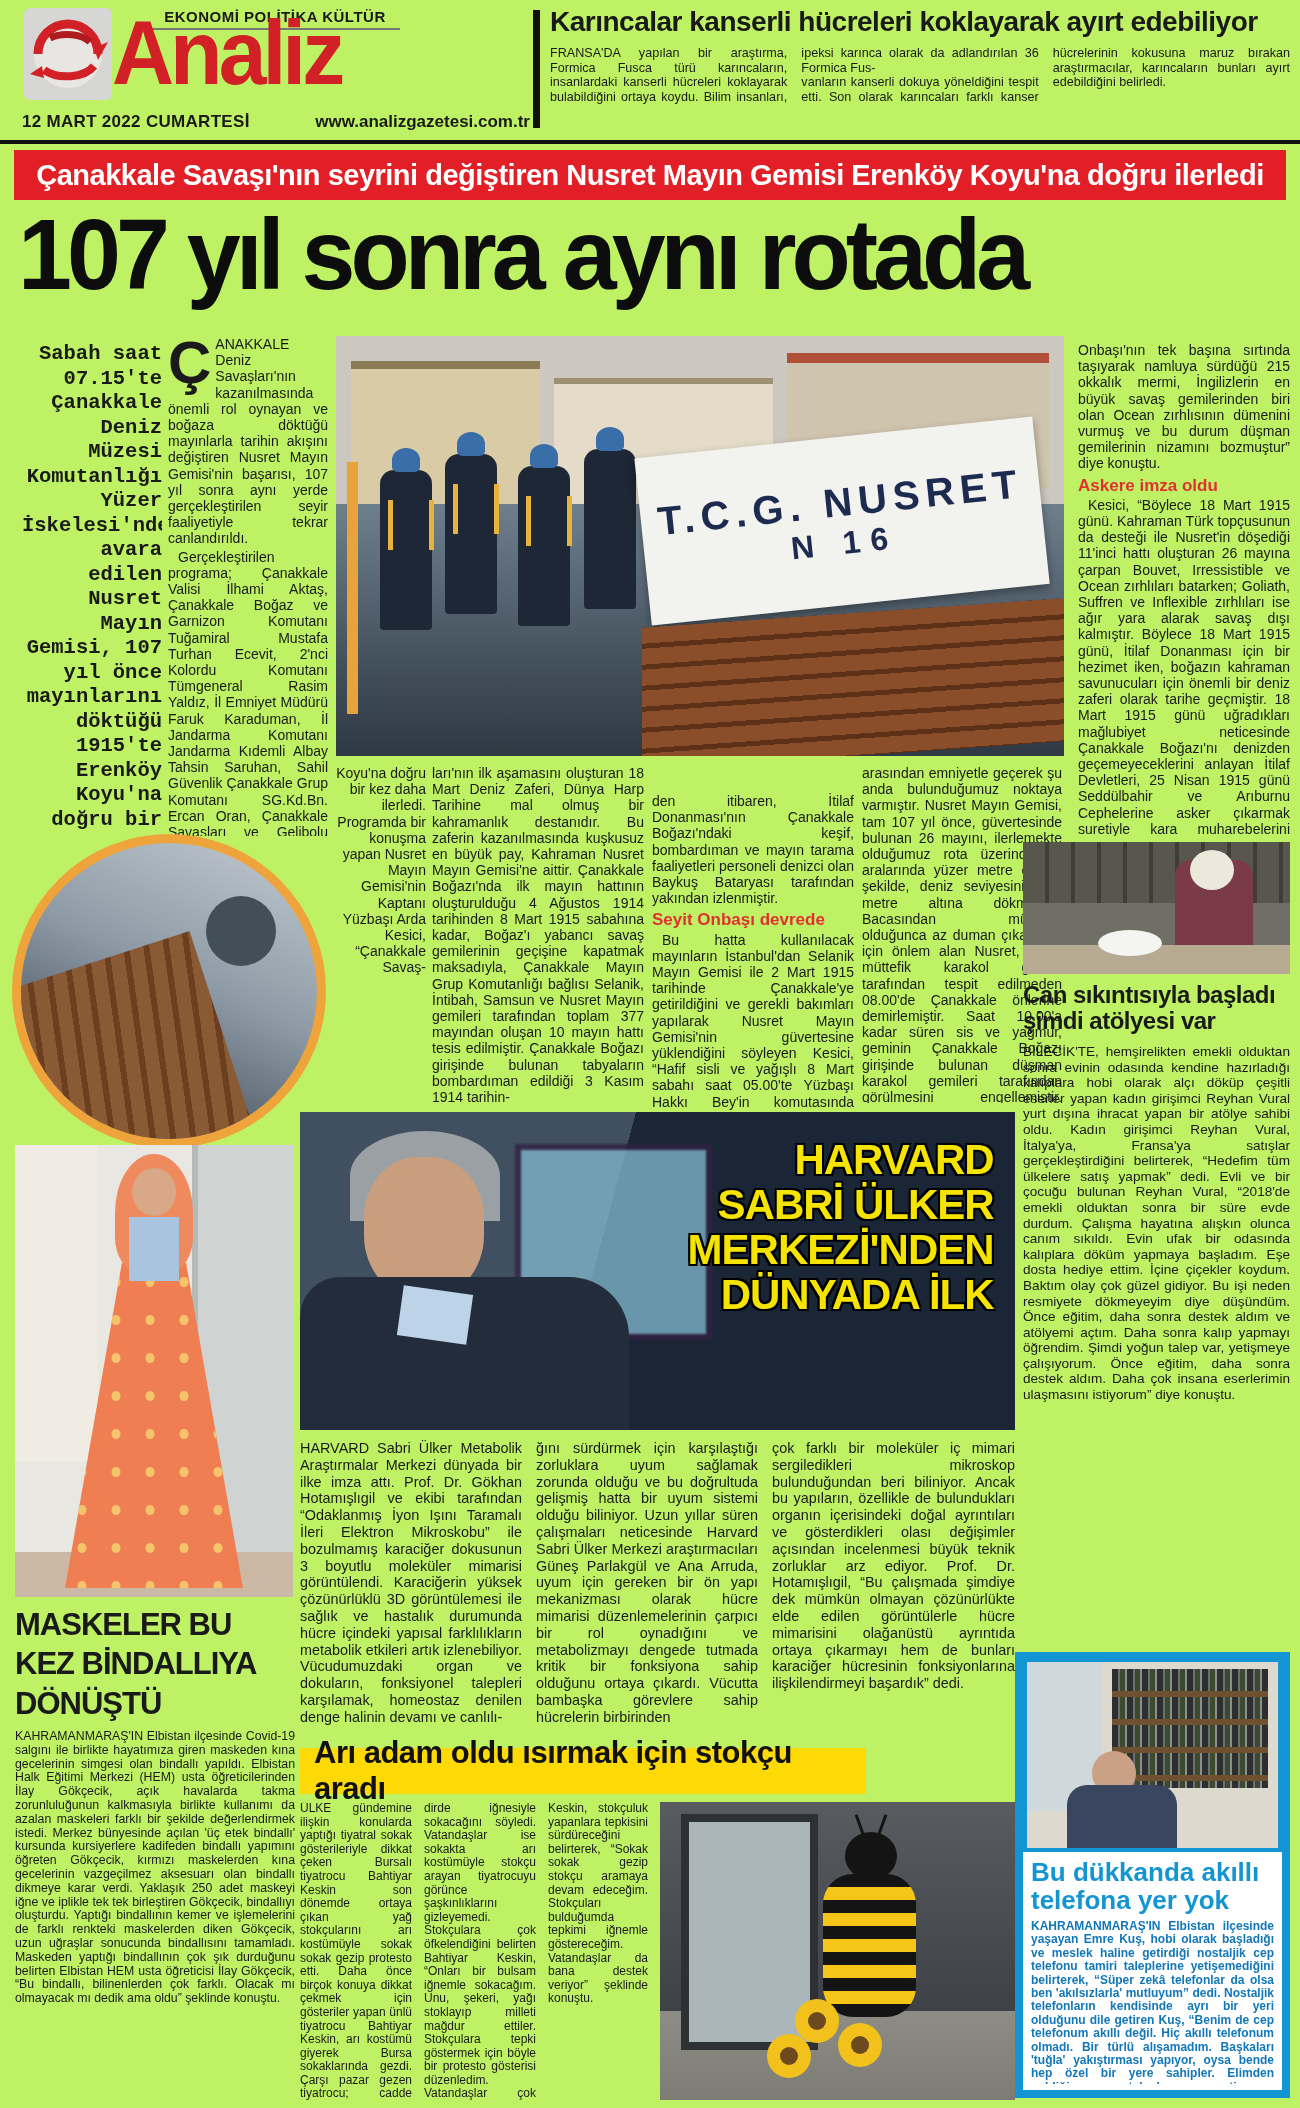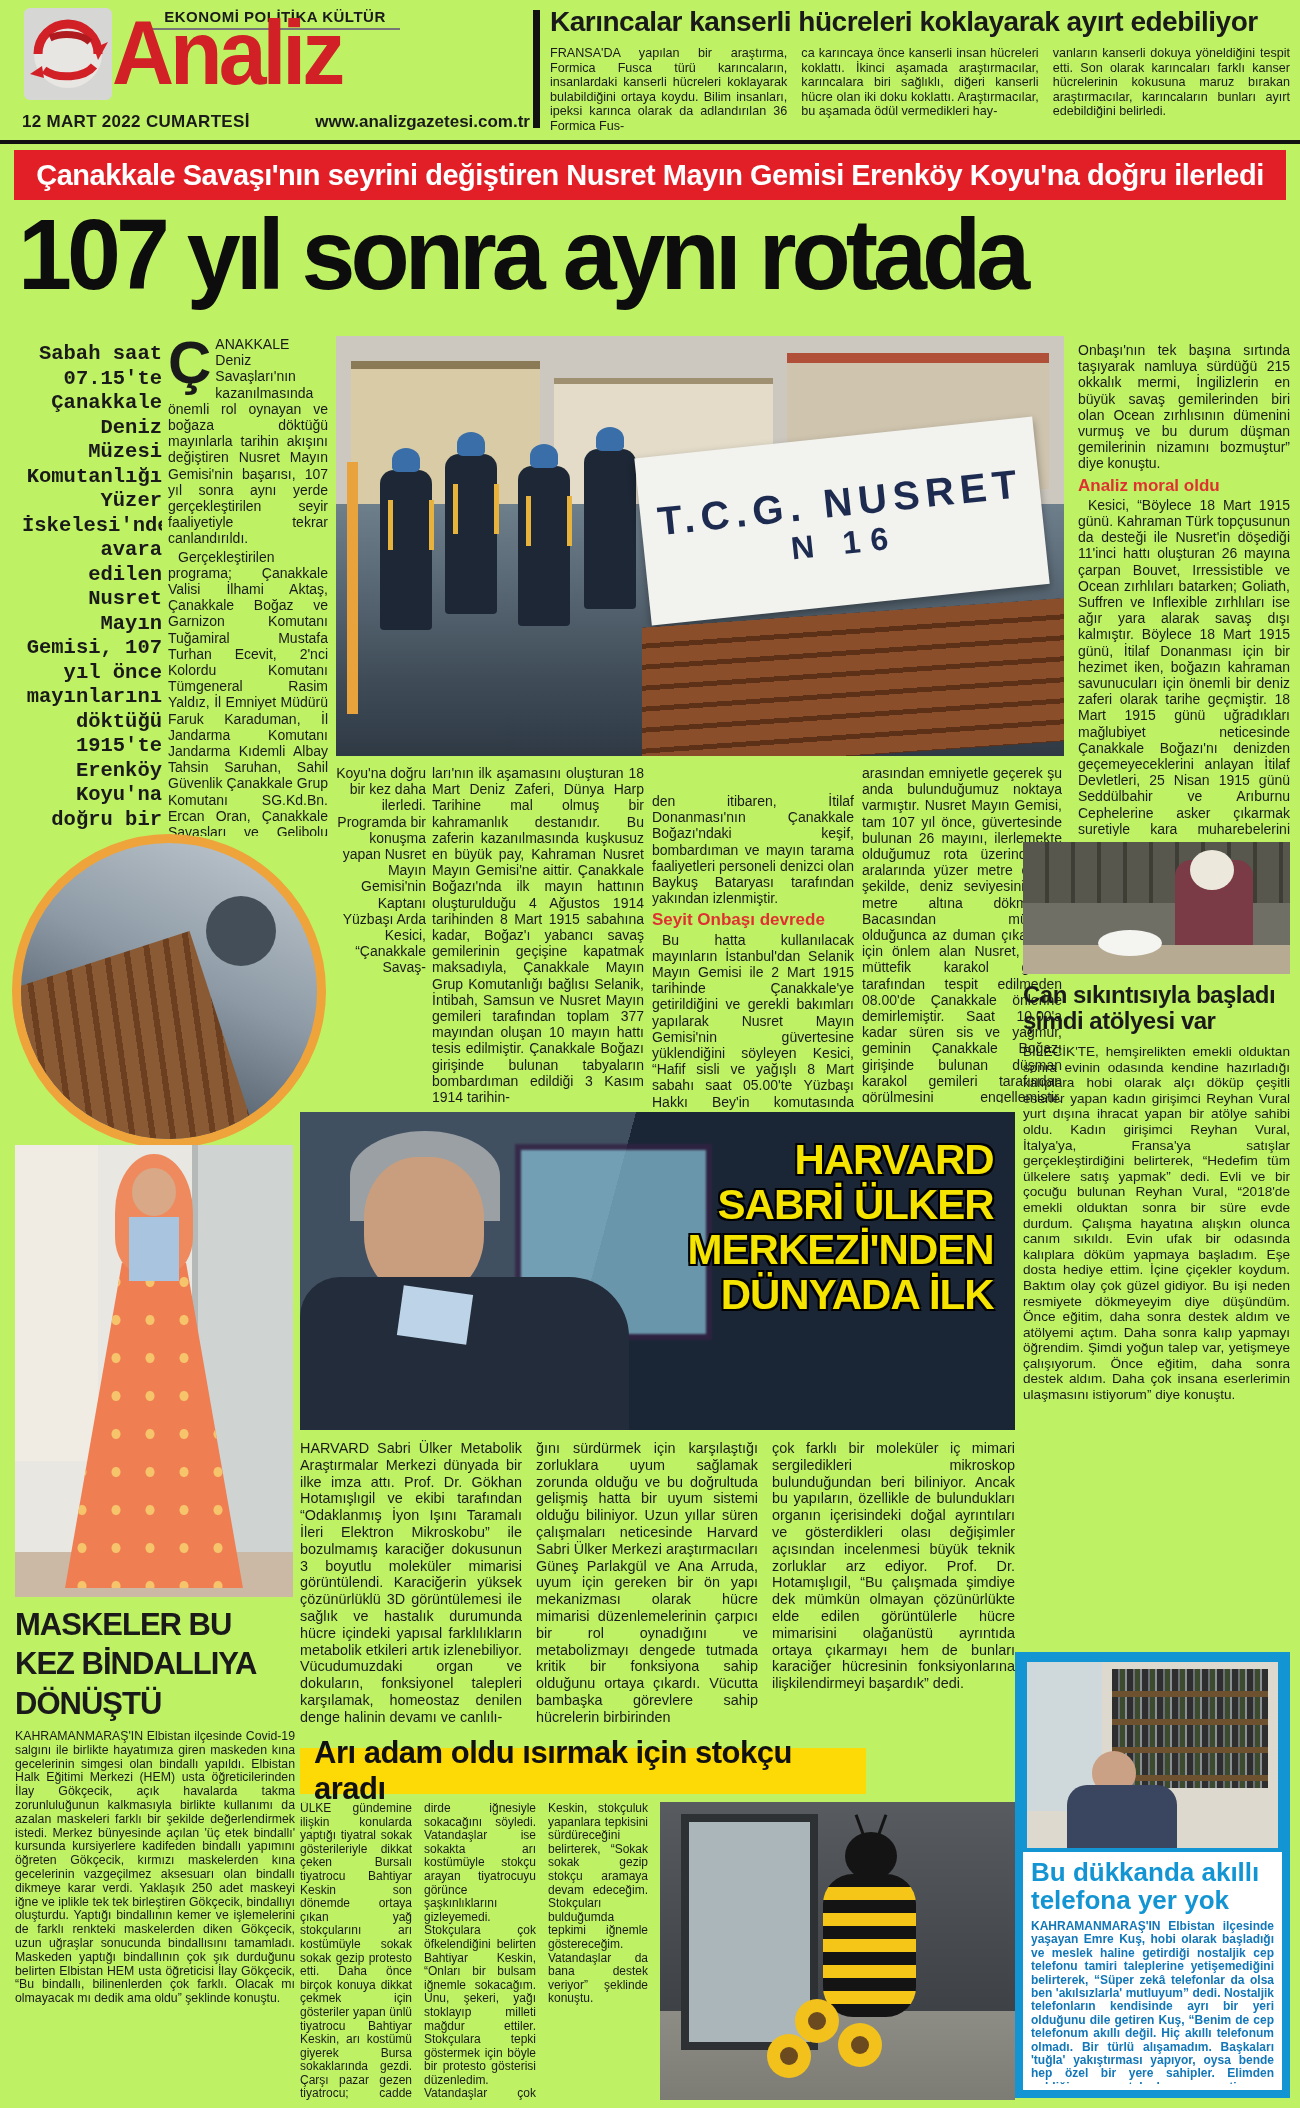--- a/index.html
+++ b/index.html
@@ -167,21 +167,20 @@
   </div>
   <div class="abs tagline">EKONOMİ POLİTİKA KÜLTÜR</div>
   <div class="abs logo-text">Analiz</div>
   <div class="abs date">12 MART 2022 CUMARTESİ</div>
   <div class="abs website">www.analizgazetesi.com.tr</div>
   <div class="abs vrule"></div>
 
   <h2 class="abs brief-head" style="margin:0">Karıncalar kanserli hücreleri koklayarak ayırt edebiliyor</h2>
   <div class="abs brief-cols">
     <p>FRANSA'DA yapılan bir araştırma, Formica Fusca türü karıncaların, insanlardaki kanserli hücreleri koklayarak bulabildiğini ortaya koydu. Bilim insanları, ipeksi karınca olarak da adlandırılan 36 Formica Fus-</p>
-    <p>ca karıncaya önce kanserli insan hücreleri koklattı. İkinci aşamada araştırmacılar, karıncalara biri sağlıklı, diğeri kanserli hücre olan iki doku koklattı. Araştırmacılar, bu aşamada ödül vermedikleri hay-</p>
     <p>vanların kanserli dokuya yöneldiğini tespit etti. Son olarak karıncaları farklı kanser hücrelerinin kokusuna maruz bırakan araştırmacılar, karıncaların bunları ayırt edebildiğini belirledi.</p>
   </div>
   <div class="abs hrule"></div>
 
   <div class="abs red-banner">
     <span>Çanakkale Savaşı'nın seyrini değiştiren Nusret Mayın Gemisi Erenköy Koyu'na doğru ilerledi</span>
   </div>
   <h1 class="abs mainhead">107 yıl sonra aynı rotada</h1>
 
   <div class="abs intro">Sabah saat 07.15'te Çanakkale Deniz Müzesi Komutanlığı Yüzer İskelesi'nden avara edilen Nusret Mayın Gemisi, 107 yıl önce mayınlarını döktüğü 1915'te Erenköy Koyu'na doğru bir kez daha ilerledi</div>
@@ -216,21 +215,21 @@
       </div>
     <div class="mp-banner">
       <div class="l1">T.C.G. NUSRET</div>
       <div class="l2">N 16</div>
     </div>
     <div class="mp-bench"></div>
   </div>
 
   <div class="abs scol rightcol">
     <p class="nofirst">Onbaşı'nın tek başına sırtında taşıyarak namluya sürdüğü 215 okkalık mermi, İngilizlerin en büyük savaş gemilerinden biri olan Ocean zırhlısının dümenini vurmuş ve bu durum düşman gemilerinin nizamını bozmuştur” diye konuştu.</p>
-    <h3 class="subhead">Analiz moral oldu</h3>
+    <h3 class="subhead">Askere imza oldu</h3>
     <p>Kesici, “Böylece 18 Mart 1915 günü. Kahraman Türk topçusunun da desteği ile Nusret'in döşediği 11'inci hattı oluşturan 26 mayına çarpan Bouvet, Irressistible ve Ocean zırhlıları batarken; Goliath, Suffren ve Inflexible zırhlıları ise ağır yara alarak savaş dışı kalmıştır. Böylece 18 Mart 1915 günü, İtilaf Donanması için bir hezimet iken, boğazın kahraman savunucuları için önemli bir deniz zaferi olarak tarihe geçmiştir. 18 Mart 1915 günü uğradıkları mağlubiyet neticesinde Çanakkale Boğazı'nı denizden geçemeyeceklerini anlayan İtilaf Devletleri, 25 Nisan 1915 günü Seddülbahir ve Arıburnu Cephelerine asker çıkarmak suretiyle kara muharebelerini başlatmışlardır. Ancak bu girişimlerinde de amaçlarına ulaşamayarak 3/9 Aralık 1915 gecesi Seddülbahir Cephesini, 19-20 Aralık 1915 gecesi ise Arıburnu Cephesini boşaltmışlardır. Nusret Mayın Gemisi'nin Erenköy Koyu'na kurduğu engel, Çanakkale'de büyük bir zafer kazanılmasını sağlamış ve tarihin akışını değiştirmiştir. Yüzbaşı Hakkı Bey'in komuta ettiği Nusret'in büyük katkısıyla kazanılan bu zafer; Türk askerine moral, Türk milletine sevinç kaynağı olmuştur” ifadelerine yer verdi.</p>
   </div>
 
   <div class="abs wrapcol">Koyu'na doğru bir kez daha ilerledi. Programda bir konuşma yapan Nusret Mayın Gemisi'nin Kaptanı Yüzbaşı Arda Kesici, “Çanakkale Savaş-</div>
   <div class="abs scol ucolA">
     <p class="nofirst">ları'nın ilk aşamasını oluşturan 18 Mart Deniz Zaferi, Dünya Harp Tarihine mal olmuş bir kahramanlık destanıdır. Bu zaferin kazanılmasında kuşkusuz en büyük pay, Kahraman Nusret Mayın Gemisi'ne aittir. Çanakkale Boğazı'nda ilk mayın hattının oluşturulduğu 4 Ağustos 1914 tarihinden 8 Mart 1915 sabahına kadar, Boğaz'ı yabancı savaş gemilerinin geçişine kapatmak maksadıyla, Çanakkale Mayın Grup Komutanlığı bağlısı Selanik, İntibah, Samsun ve Nusret Mayın gemileri tarafından toplam 377 mayından oluşan 10 mayın hattı tesis edilmiştir. Çanakkale Boğazı girişinde bulunan tabyaların bombardıman edildiği 3 Kasım 1914 tarihin-</p>
   </div>
   <div class="abs scol ucolB">
     <p class="nofirst">den itibaren, İtilaf Donanması'nın Çanakkale Boğazı'ndaki keşif, bombardıman ve mayın tarama faaliyetleri personeli denizci olan Baykuş Bataryası tarafından yakından izlenmiştir.</p>
     <h3 class="subhead">Seyit Onbaşı devrede</h3>

